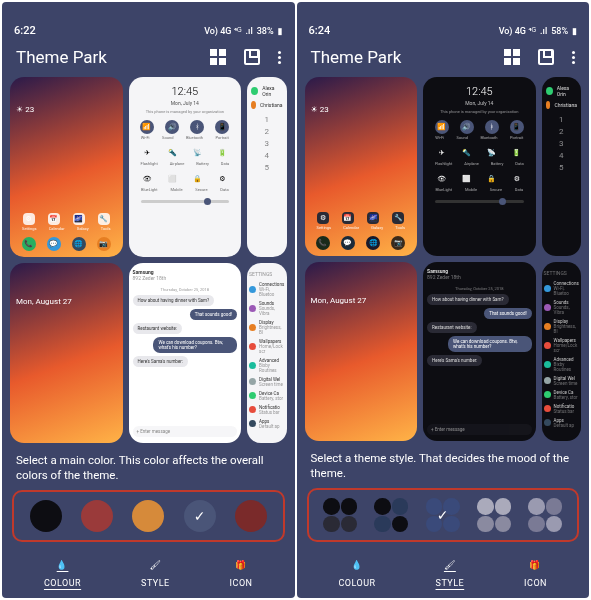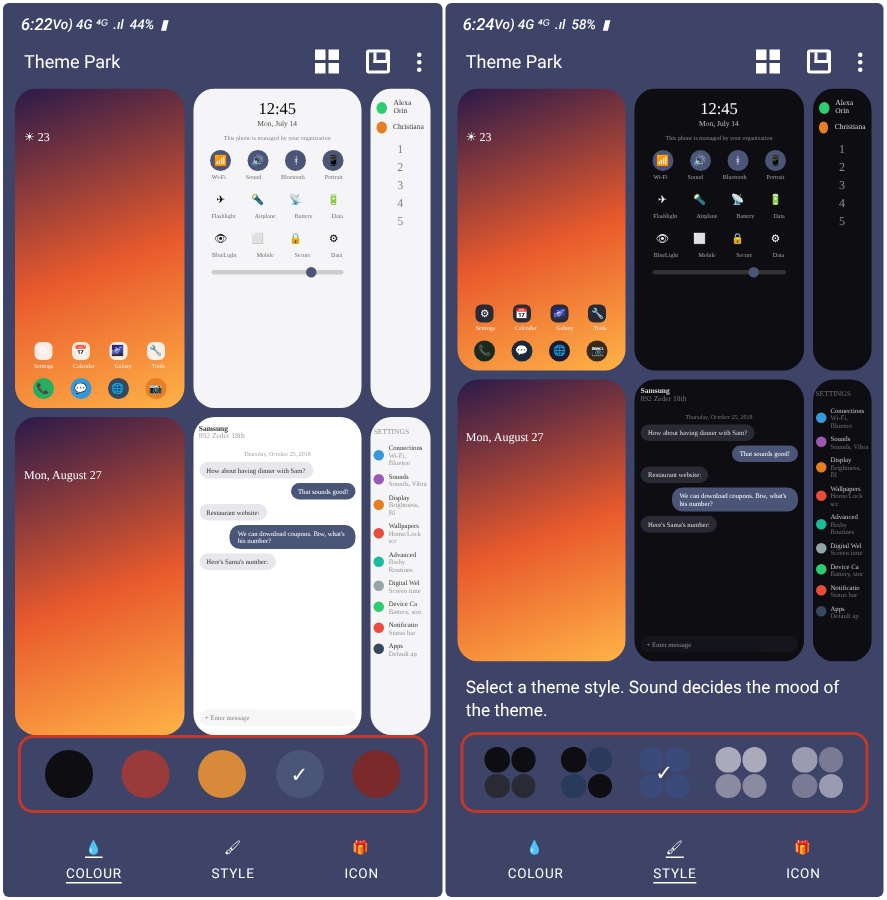--- a/index.html
+++ b/index.html
@@ -1,30 +1,30 @@
 <!DOCTYPE html>
 <html><head>
 <meta charset="utf-8">
 <style>
   * { margin:0; padding:0; box-sizing:border-box; }
   body { background:#fff; font-family:-apple-system,Roboto,Arial,sans-serif; display:flex; gap:2px; padding:2px; }
   .phone { width:293px; height:596px; background:#3d4468; border-radius:4px; overflow:hidden; position:relative; color:#fff; display:flex; flex-direction:column; }
-  .status { display:flex; padding:8px 12px 2px; font-size:11px; font-weight:500;font-style:italic; }
+  .status { display:flex; justify-content:space-between; padding:22px 12px 2px; font-size:11px; font-weight:500; }
   .status-right { display:flex; gap:4px; align-items:center; font-size:9px; }
   .header { display:flex; align-items:center; justify-content:space-between; padding:8px 14px 10px; }
-  .title { font-size:12px; font-weight:400; }
+  .title { font-size:17px; font-weight:400; }
   .hdr-icons { display:flex; gap:18px; align-items:center; }
   .grid-icon { display:grid; grid-template-columns:1fr 1fr; gap:2px; width:16px; height:16px; }
   .grid-icon div { background:#fff; }
   .save-icon { width:16px; height:16px; border:2px solid #fff; border-radius:2px; position:relative; }
   .save-icon::after { content:''; position:absolute; top:0; left:3px; width:6px; height:5px; border:2px solid #fff; border-top:none; }
   .dots { display:flex; flex-direction:column; gap:2px; }
   .dots div { width:3px; height:3px; border-radius:50%; background:#fff; }
   .previews { flex:1; padding:0 8px; display:grid; grid-template-columns:1fr 1fr 0.35fr; grid-template-rows:1fr 1fr; gap:6px; overflow:hidden; }
-  .pv { border-radius:14px; overflow:hidden; position:relative; font-size:6px;font-family:Liberation Serif, serif; }
+  .pv { border-radius:14px; overflow:hidden; position:relative; font-size:6px; }
   .pv-home { background:linear-gradient(160deg,#2a1a4a 0%,#e85a2c 55%,#ffb347 100%); display:flex; flex-direction:column; justify-content:flex-end; padding:6px; }
   .pv-home .weather { position:absolute; top:28px; left:6px; color:#fff; font-size:8px; }
   .pv-home-row { display:flex; justify-content:space-around; margin-top:4px; }
   .pv-home-row .ic { width:12px; height:12px; border-radius:4px; background:rgba(255,255,255,.85); display:flex; align-items:center; justify-content:center; font-size:7px; }
   .pv-home-row.bot .ic { border-radius:50%; width:14px; height:14px; }
   .pv-qs { display:flex; flex-direction:column; padding:8px 6px 4px; }
   .pv-qs.light { background:#f5f5f7; color:#000; }
   .pv-qs.dark { background:#0d0d12; color:#fff; }
   .pv-qs .clk { text-align:center; font-size:11px; font-weight:300; }
   .pv-qs .date { text-align:center; font-size:5px; margin-top:2px; opacity:.7; }
@@ -76,21 +76,21 @@
 </style>
 </head>
 <body>
 
 <div class="phone">
   <div class="status">
     <span>6:22</span>
     <div class="status-right">
       <span>Vo) 4G ⁴ᴳ</span>
       <span>.ıl</span>
-      <span>44%</span>
+      <span>38%</span>
       <span>▮</span>
     </div>
   </div>
   <div class="header">
     <div class="title">Theme Park</div>
     <div class="hdr-icons">
       <div class="grid-icon">
           <div></div>
           <div></div>
           <div></div>
@@ -260,20 +260,21 @@
       <div class="row">
           <div class="ci" style="background:#34495e"></div>
           <div>
             <div>Apps</div>
             <div style="opacity:.5">Default ap</div>
           </div>
         </div>
     </div>
   </div>
 
+  <div class="instr">Select a main color. This color affects the overall colors of the theme.</div>
   <div class="swatches">
     <div class="sw" style="background:#0d0d12"></div>
     <div class="sw" style="background:#9a3a3a"></div>
     <div class="sw" style="background:#d68a3a"></div>
     <div class="sw sel" style="background:#4a5578"></div>
     <div class="sw" style="background:#7a2a2a"></div>
   </div>
   <div class="tabs">
     <div class="tab active">
         <div class="ti">💧</div>
@@ -473,21 +474,21 @@
       <div class="row">
           <div class="ci" style="background:#34495e"></div>
           <div>
             <div>Apps</div>
             <div style="opacity:.5">Default ap</div>
           </div>
         </div>
     </div>
   </div>
 
-  <div class="instr">Select a theme style. Sound decides the mood of the theme.</div>
+  <div class="instr">Select a theme style. That decides the mood of the theme.</div>
   <div class="swatches">
     <div class="sw style">
         <div style="background:#0d0d12"></div>
         <div style="background:#0d0d12"></div>
         <div style="background:#2a2a35"></div>
         <div style="background:#2a2a35"></div>
       </div>
     <div class="sw style">
         <div style="background:#0d0d12"></div>
         <div style="background:#2a3a5a"></div>

